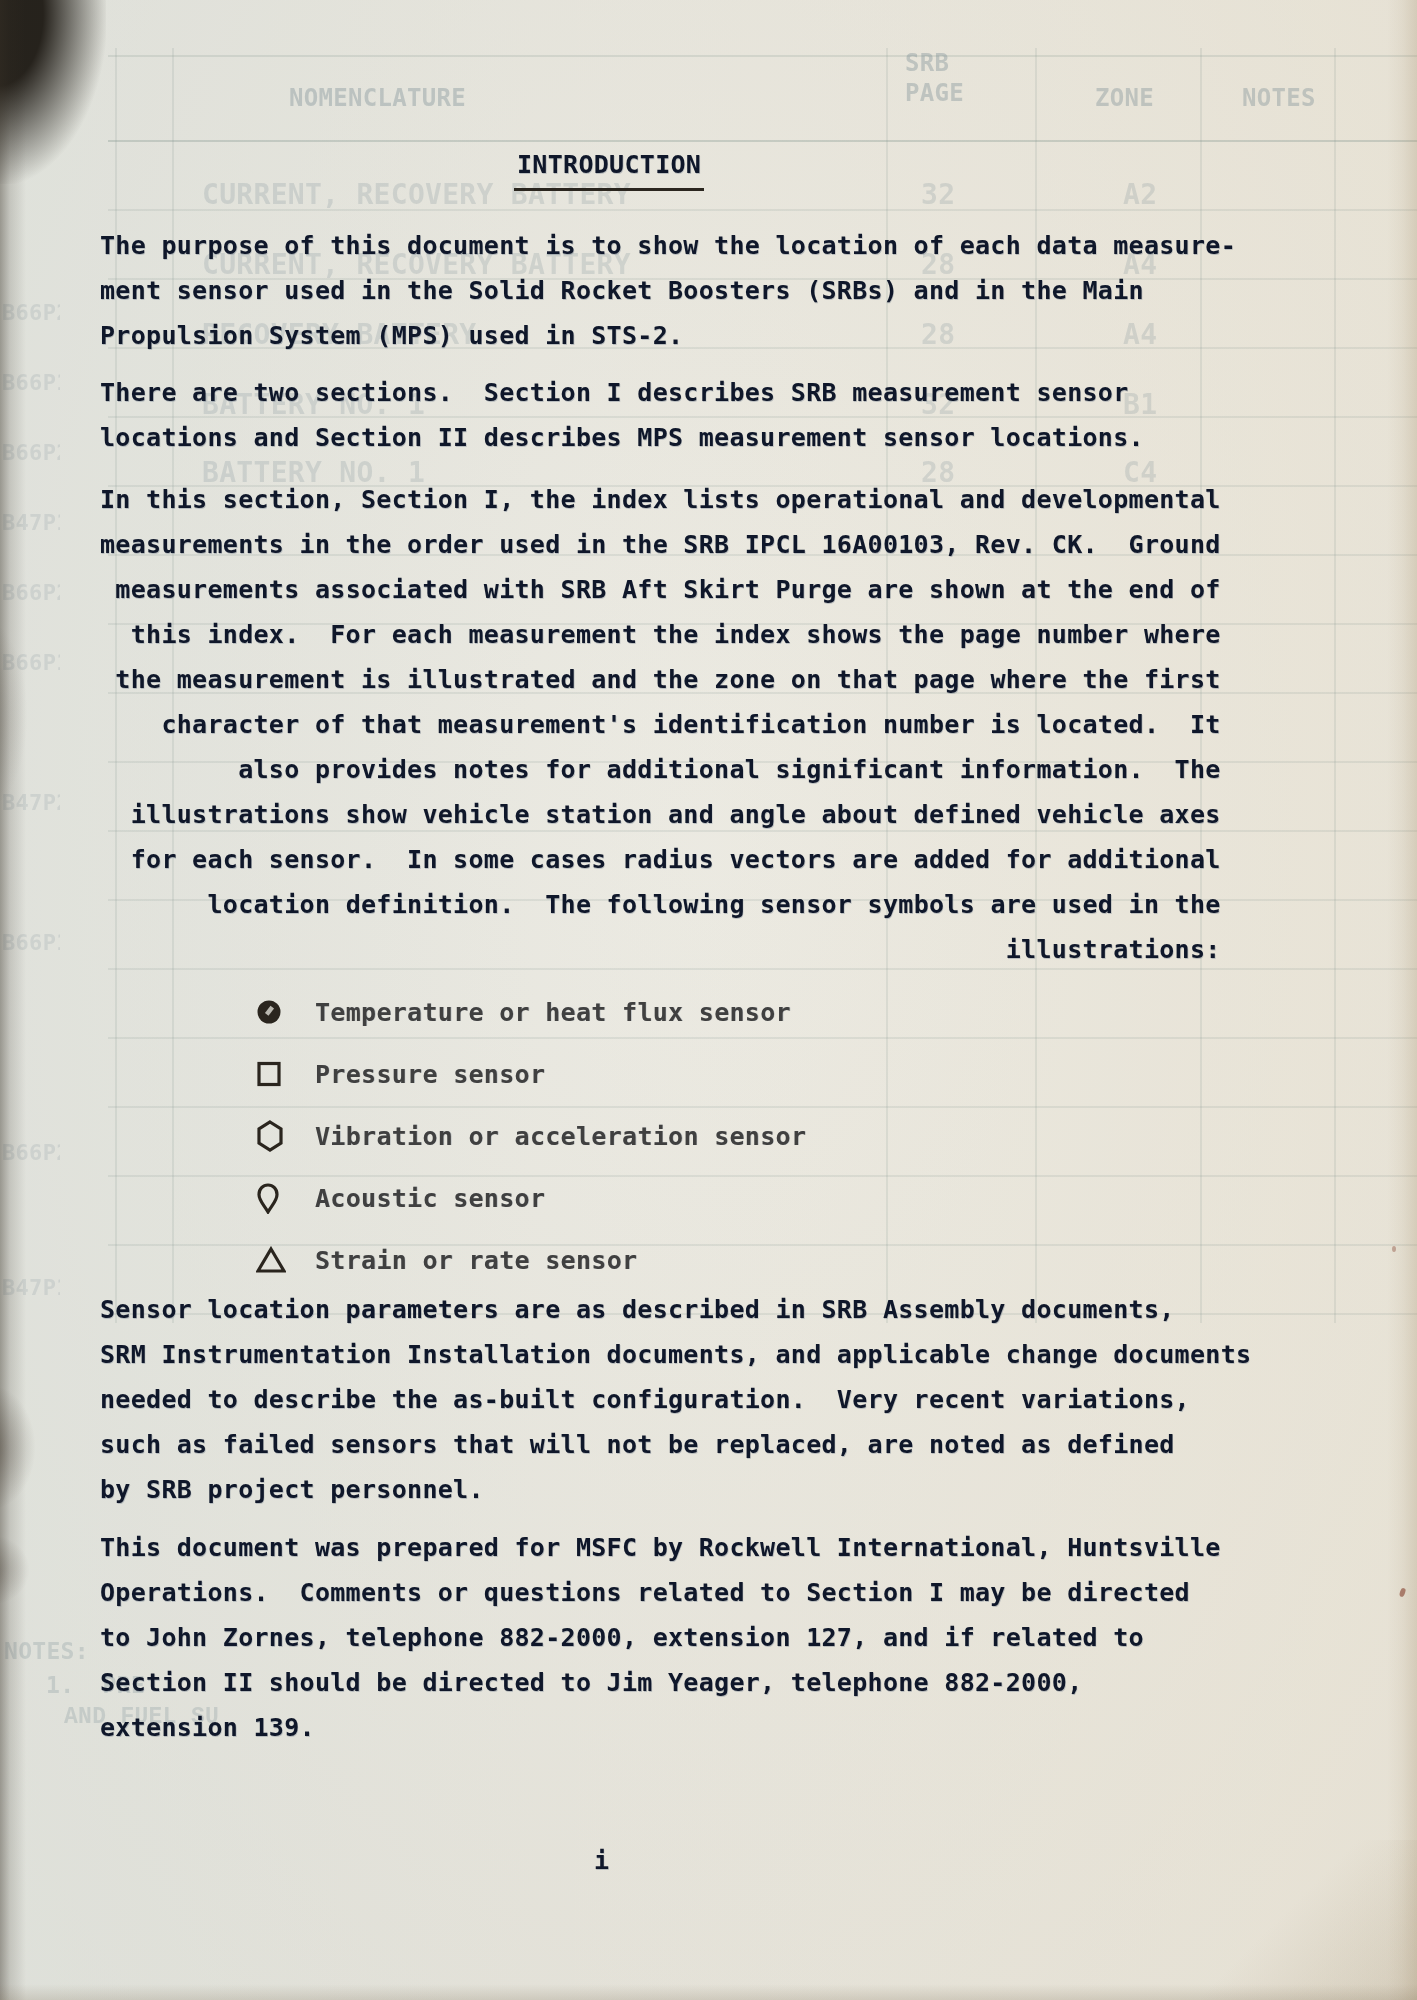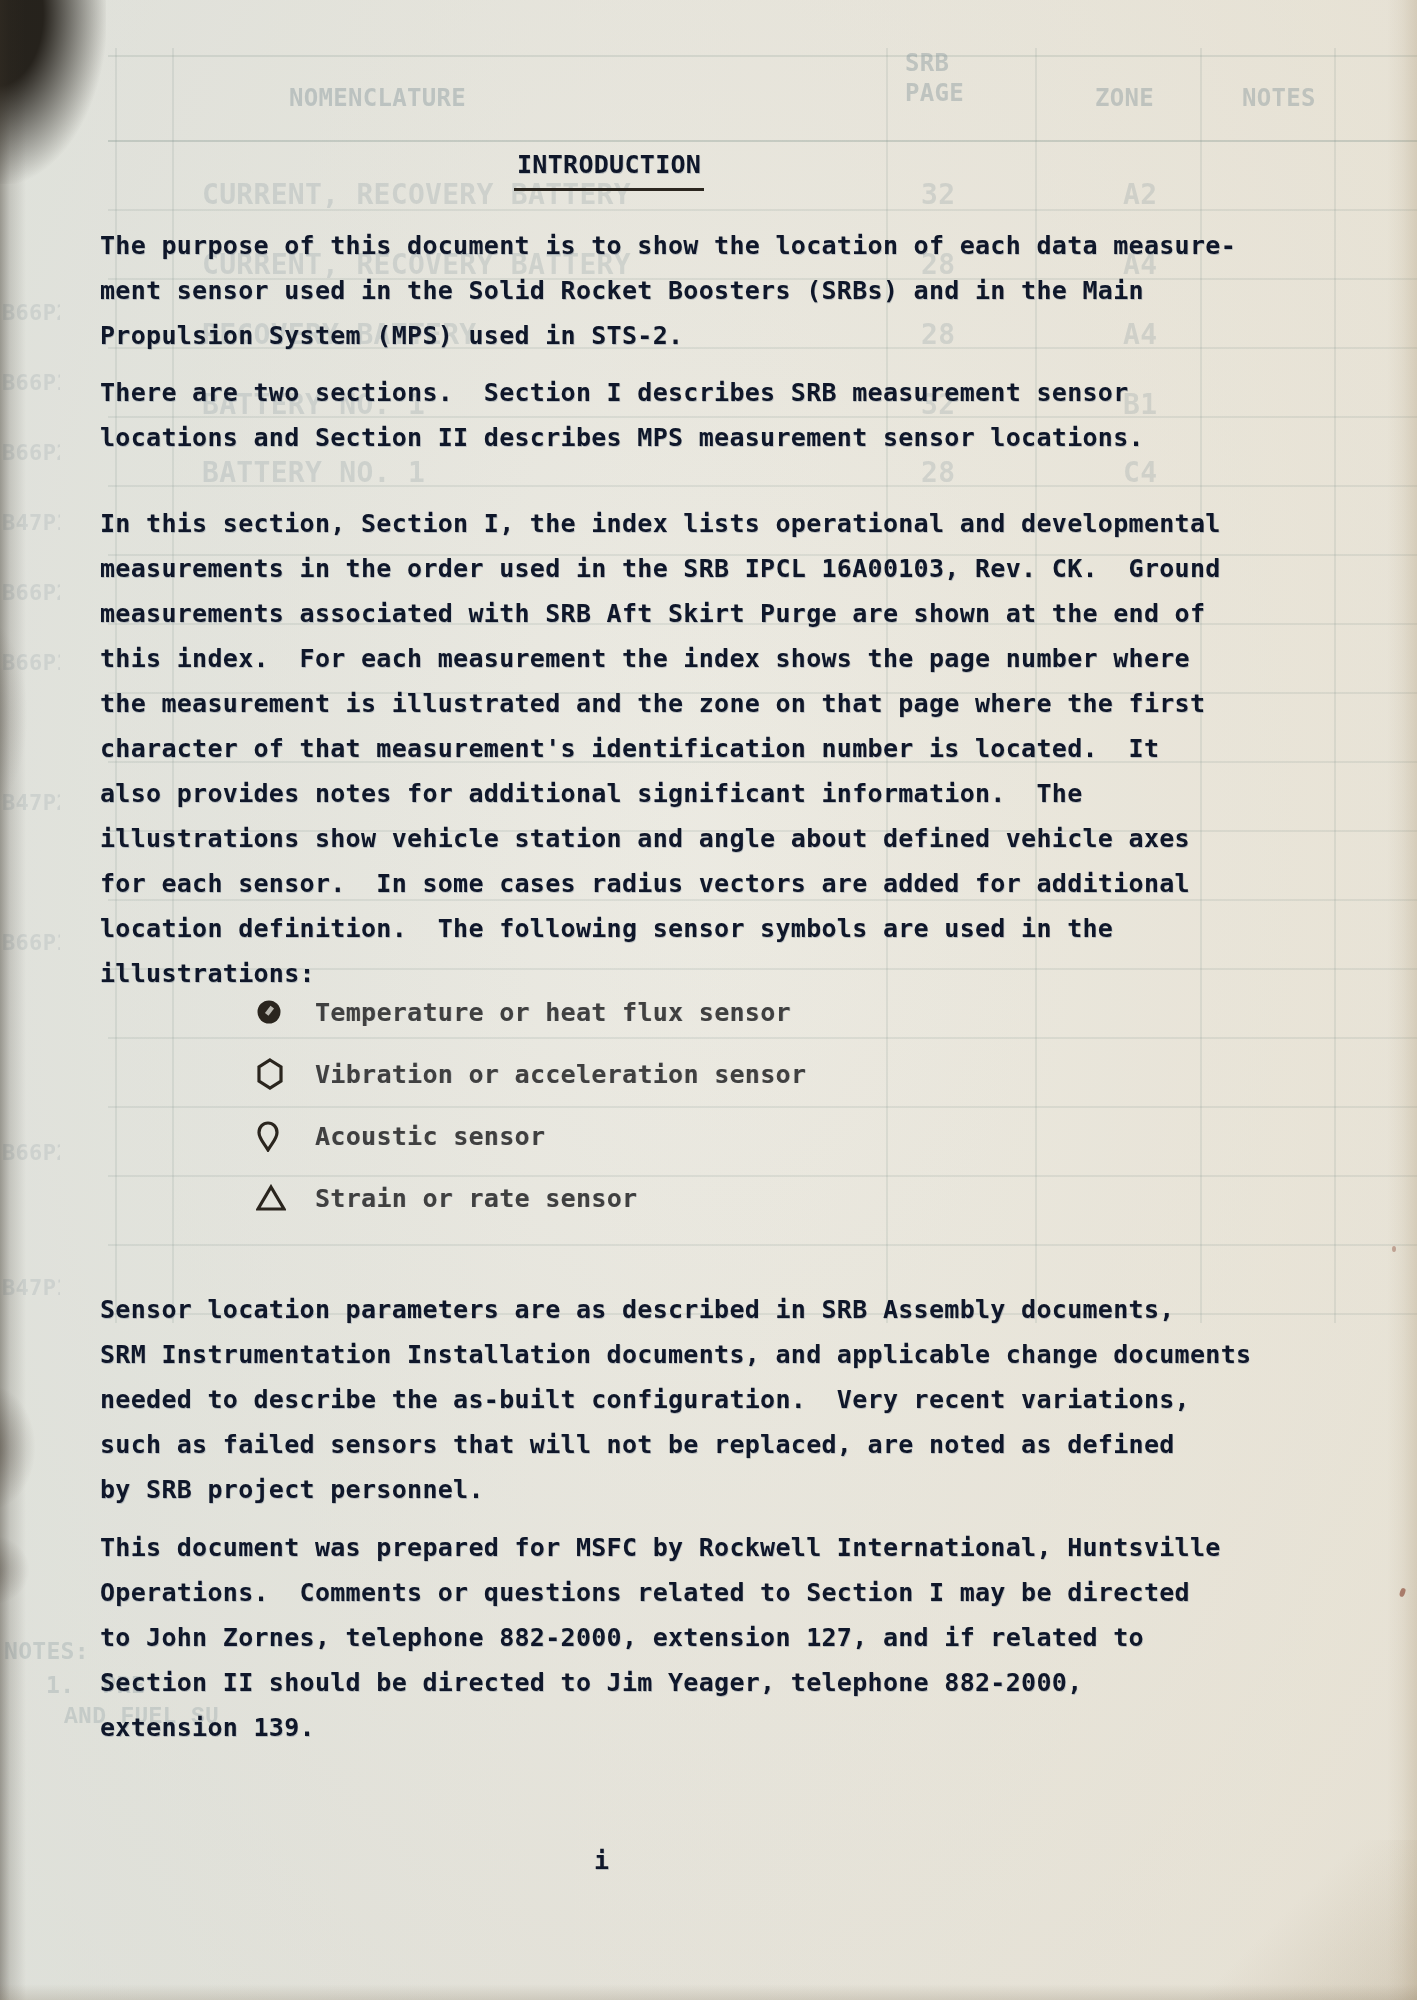--- a/index.html
+++ b/index.html
@@ -41,21 +41,21 @@
     white-space:pre;
     text-shadow:0.6px 0.8px 0.6px rgba(70,85,110,0.28);
   }
   .doc-title{
     left:514px;top:150px;line-height:30px;
     border-bottom:3px solid #2b261f;
     padding:0 3px 8px 3px;
   }
   .p1{left:100px;top:223px;}
   .p2{left:100px;top:370px;}
-  .p3{left:100px;top:501px;}
+  .p3{left:100px;top:477px;text-align:right;}
   .p4{left:100px;top:1287px;}
   .p5{left:100px;top:1525px;}
   .page-number{left:594px;top:1838px;}
 
   .symbols{position:absolute;left:100px;top:981px;width:900px;z-index:2;}
   .symbol-row{position:relative;height:62px;}
   .symbol-icon{position:absolute;left:156px;top:50%;transform:translateY(-50%);line-height:0;}
   .symbol-icon svg{display:block;}
   .symbol-label{
     position:absolute;left:215px;top:50%;transform:translateY(-50%);
@@ -171,20 +171,28 @@
       <div class="symbol-row">
         <span class="symbol-icon">
           <svg width="26" height="28" viewBox="0 0 26 28">
             <circle cx="13" cy="14" r="11.5" fill="#2a251e"></circle>
             <rect x="11" y="8" width="4.5" height="9" fill="#e9e8e0" opacity="0.75" transform="rotate(38 13 13)"></rect>
           </svg>
         </span>
         <span class="symbol-label">Temperature or heat flux sensor</span>
       </div>
 
+      <div class="symbol-row">
+        <span class="symbol-icon">
+          <svg width="26" height="29" viewBox="0 0 26 29">
+            <rect class="ink" x="3" y="4" width="20" height="21"></rect>
+          </svg>
+        </span>
+        <span class="symbol-label">Pressure sensor</span>
+      </div>
 
       <div class="symbol-row">
         <span class="symbol-icon">
           <svg width="28" height="32" viewBox="0 0 28 32">
             <polygon class="ink" points="14,2 25,9 25,23 14,30 3,23 3,9"></polygon>
           </svg>
         </span>
         <span class="symbol-label">Vibration or acceleration sensor</span>
       </div>
 

